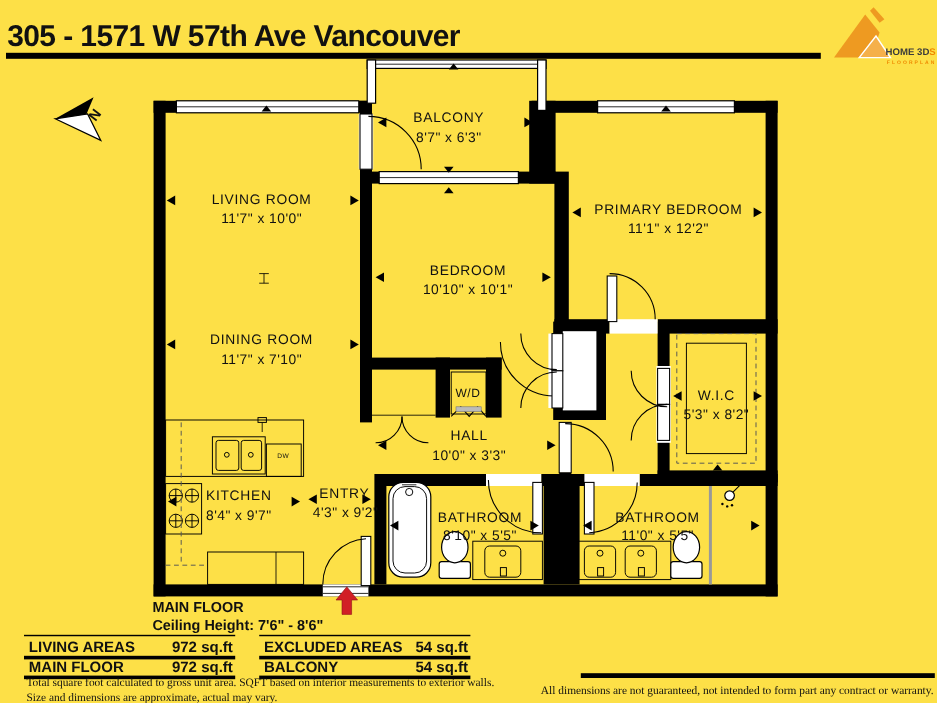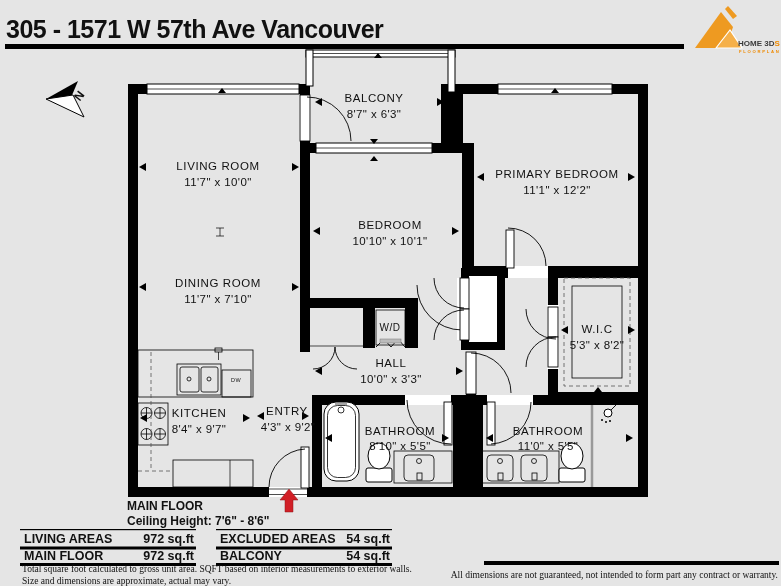--- a/index.html
+++ b/index.html
@@ -1,16 +1,16 @@
 <!DOCTYPE html>
 <html><head>
 <meta charset="utf-8">
 <style>
   html,body{margin:0;padding:0;background:#fff;}
-  .page{position:relative;width:781px;height:586px;background:#e5e5e5;overflow:hidden;
+  .page{position:relative;width:781px;height:586px;background:#fde047;overflow:hidden;
         font-family:"Liberation Sans",sans-serif;text-align:center;}
   svg text{fill:#111;}
   .title-t{font-size:25px;font-weight:bold;letter-spacing:-0.5px;}
   .room-t{font-size:11.5px;letter-spacing:0.6px;}
   .dims-t{font-size:11.5px;letter-spacing:0.4px;}
   .small-t{font-size:10px;letter-spacing:0.5px;}
   .tiny-t{font-size:5.5px;letter-spacing:0.3px;}
   .cap-t{font-size:12px;font-weight:bold;}
   .tbl-t{font-size:12.5px;font-weight:bold;}
   .foot-t{font-family:"Liberation Serif",serif;font-size:9.5px;}

